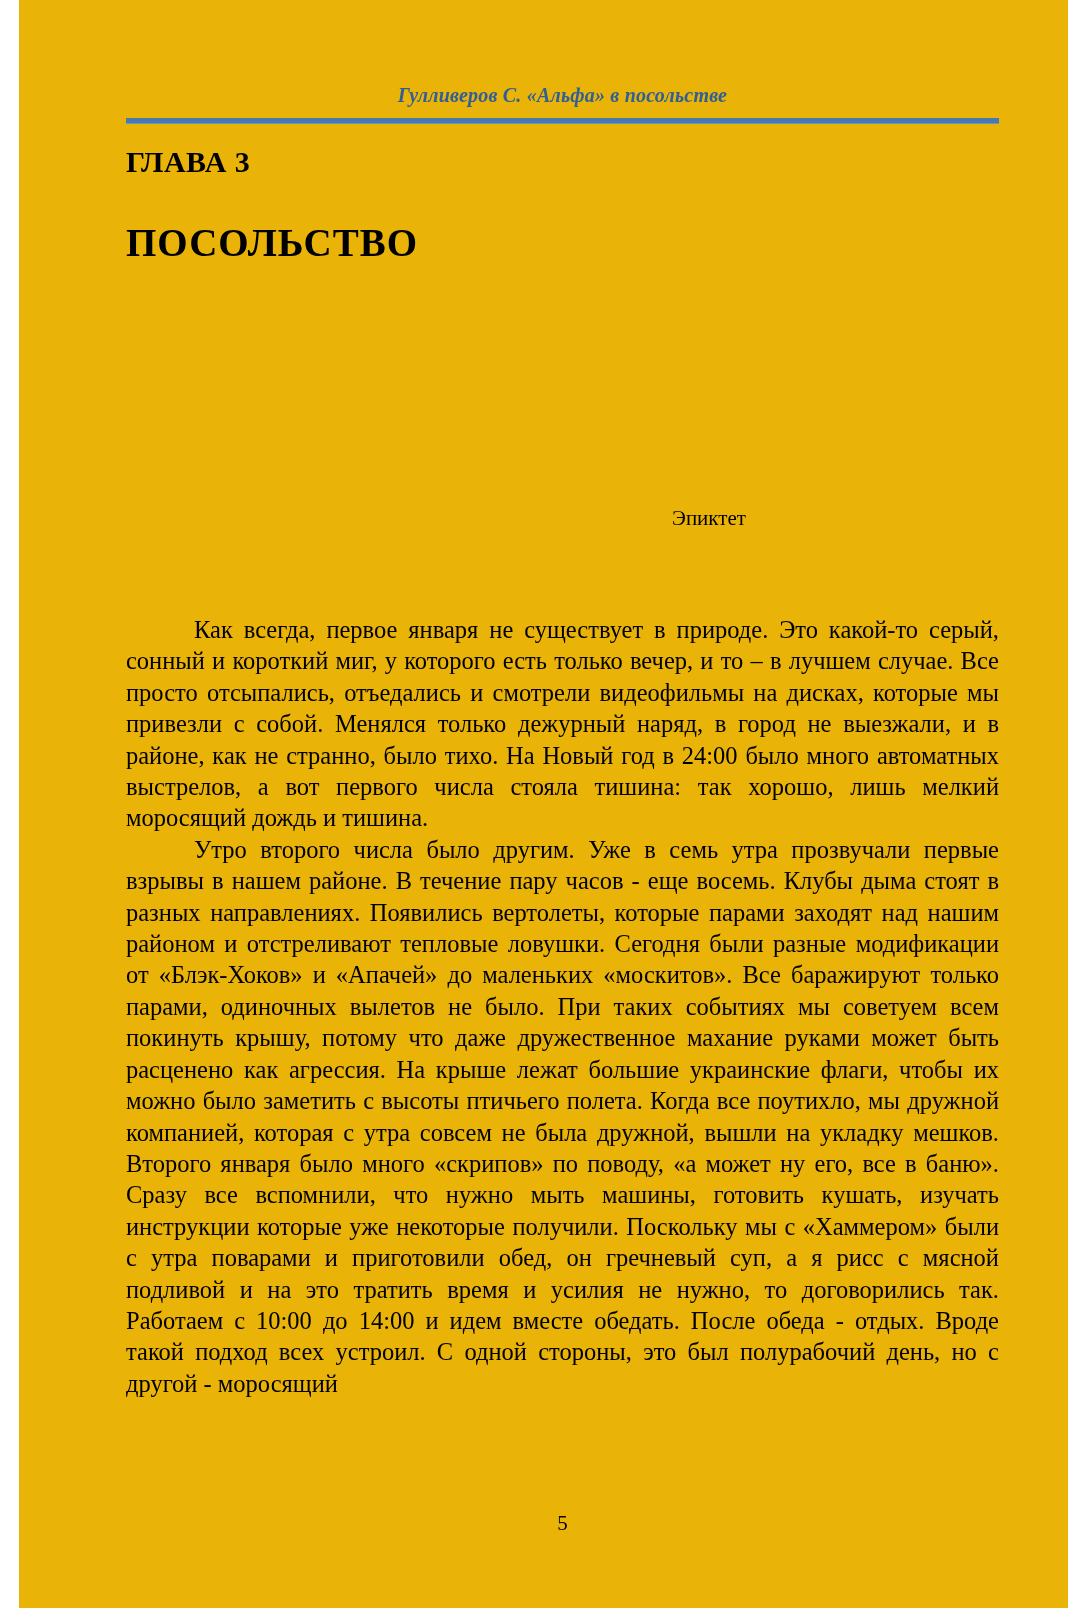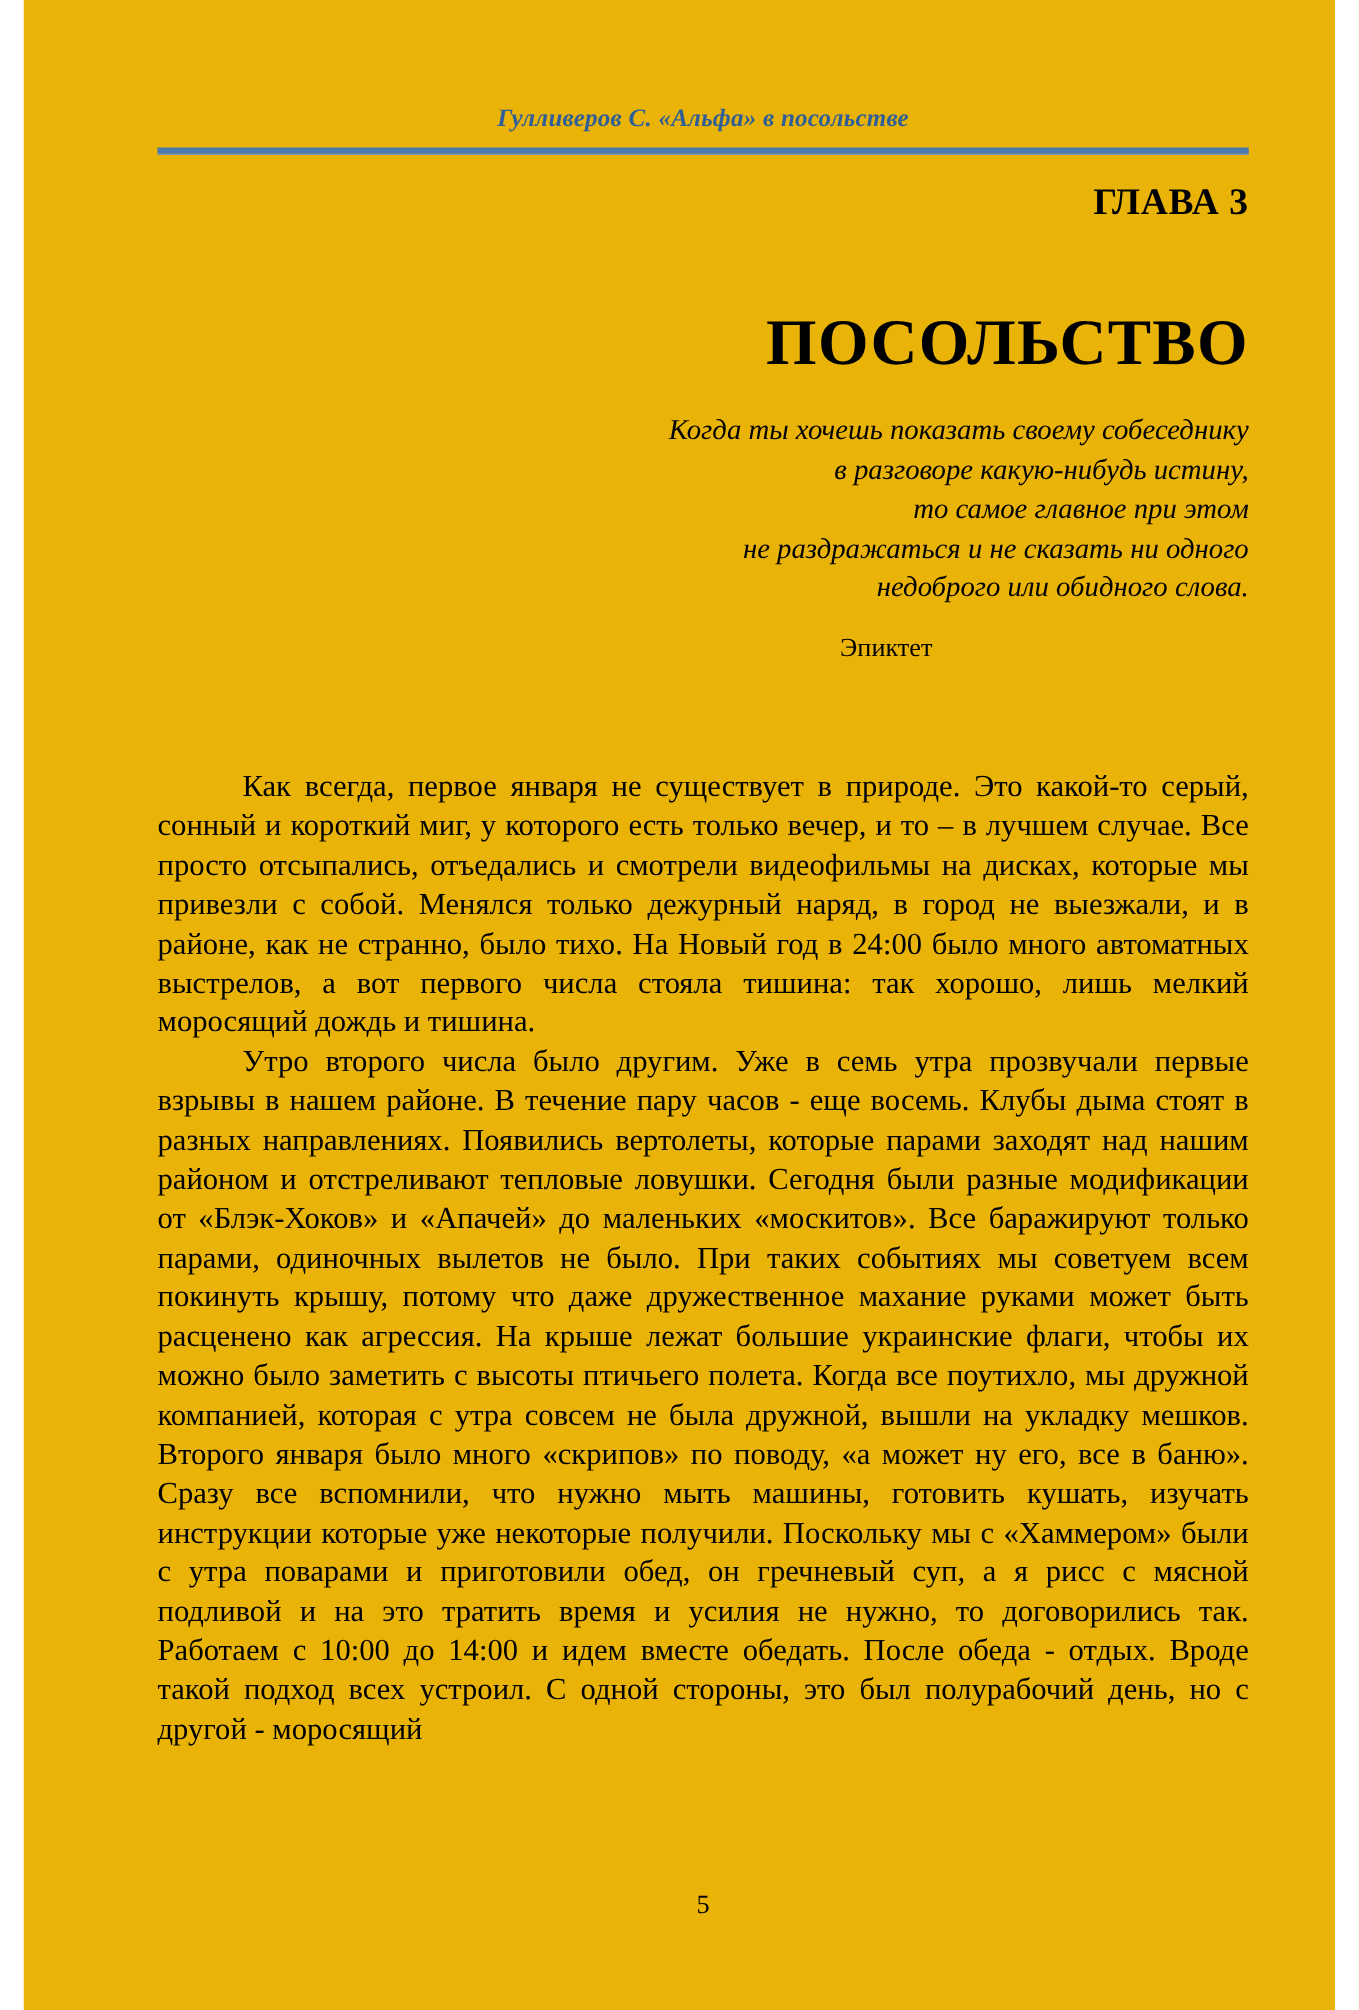--- a/index.html
+++ b/index.html
@@ -58,34 +58,34 @@
     height: 1px;
     background: #6b93bf;
   }
 
   
   .chapter-label {
     position: absolute;
     left: 107px;
     top: 145px;
     width: 873px;
-    text-align: right;
+    text-align: left;
     font-weight: bold;
     font-size: 30px;
     letter-spacing: 0.5px;
   }
 
   .chapter-title {
     position: absolute;
     left: 107px;
-    top: 210px;
+    top: 194px;
     width: 873px;
-    text-align: right;
+    text-align: left;
     font-weight: bold;
-    font-size: 52px;
+    font-size: 39px;
     letter-spacing: 1px;
   }
 
   
   .epigraph {
     position: absolute;
     left: 400px;
     top: 328px;
     width: 580px;
     text-align: right;
@@ -146,27 +146,20 @@
     <span class="running-head-text">Гулливеров С. «Альфа» в посольстве</span>
   </div>
 
   <div class="head-rule"></div>
   <div class="head-rule-thin"></div>
 
   <div class="chapter-label">ГЛАВА 3</div>
 
   <h1 class="chapter-title">ПОСОЛЬСТВО</h1>
 
-  <div class="epigraph">
-    <span class="epigraph-line">Когда ты хочешь показать своему собеседнику</span>
-    <span class="epigraph-line">в разговоре какую-нибудь истину,</span>
-    <span class="epigraph-line">то самое главное при этом</span>
-    <span class="epigraph-line">не раздражаться и не сказать ни одного</span>
-    <span class="epigraph-line">недоброго или обидного  слова.</span>
-  </div>
 
   <div class="epigraph-author">Эпиктет</div>
 
   <div class="body-text">
     <p class="body-par">Как всегда, первое января не существует в природе. Это какой-то серый, сонный и короткий миг, у которого есть только вечер, и то – в лучшем случае. Все просто отсыпались, отъедались и смотрели видеофильмы на дисках, которые мы привезли с собой. Менялся только дежурный наряд, в город не выезжали, и в районе, как не странно, было тихо. На Новый год в 24:00 было много автоматных выстрелов, а вот первого числа стояла тишина: так хорошо, лишь мелкий моросящий дождь и тишина.</p>
     <p class="body-par">Утро второго числа было другим. Уже в семь утра прозвучали первые взрывы в нашем районе. В течение пару часов - еще  восемь. Клубы дыма стоят в разных   направлениях.  Появились   вертолеты, которые парами заходят над нашим районом и отстреливают тепловые ловушки.  Сегодня были разные модификации  от  «Блэк-Хоков» и «Апачей» до маленьких «москитов». Все баражируют только парами, одиночных вылетов не было. При таких событиях мы советуем всем покинуть крышу, потому что  даже  дружественное  махание  руками может быть расценено как агрессия. На крыше лежат   большие украинские флаги, чтобы их можно было заметить с высоты птичьего полета. Когда все поутихло, мы дружной компанией, которая с утра совсем не была дружной, вышли на укладку мешков. Второго   января было много «скрипов» по поводу, «а может  ну его, все в баню».  Сразу все вспомнили, что нужно мыть машины, готовить кушать, изучать инструкции  которые  уже некоторые  получили.  Поскольку мы с «Хаммером» были с утра поварами и приготовили обед, он гречневый суп, а я рисс с мясной подливой и на это тратить время и усилия не нужно, то договорились так. Работаем с 10:00 до 14:00 и идем вместе обедать. После обеда - отдых. Вроде такой подход всех устроил.   С одной стороны, это был  полурабочий день, но  с другой - моросящий</p>
   </div>
 
   <div class="folio">5</div>
 

